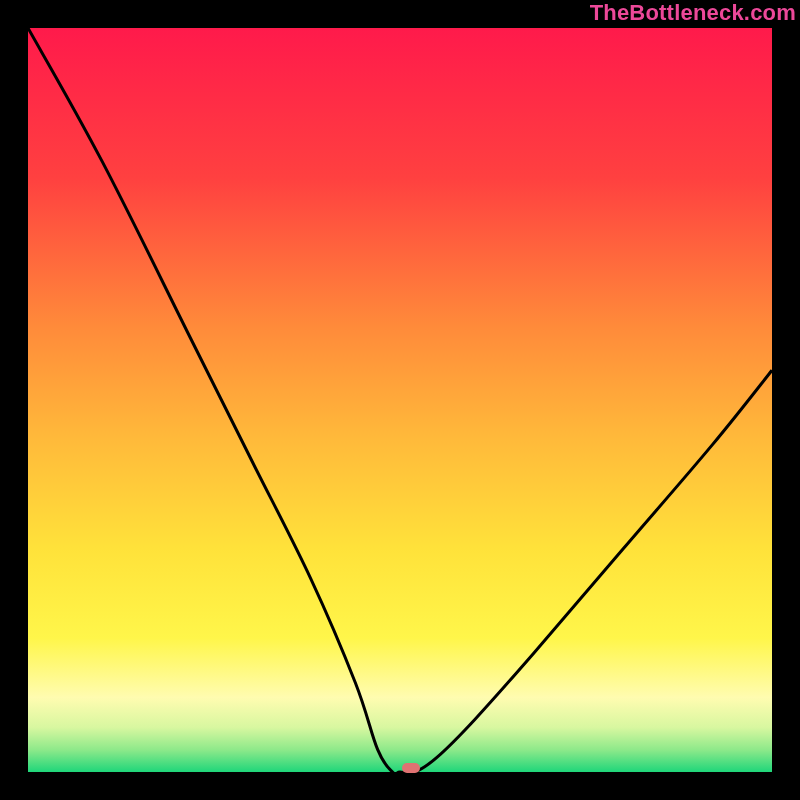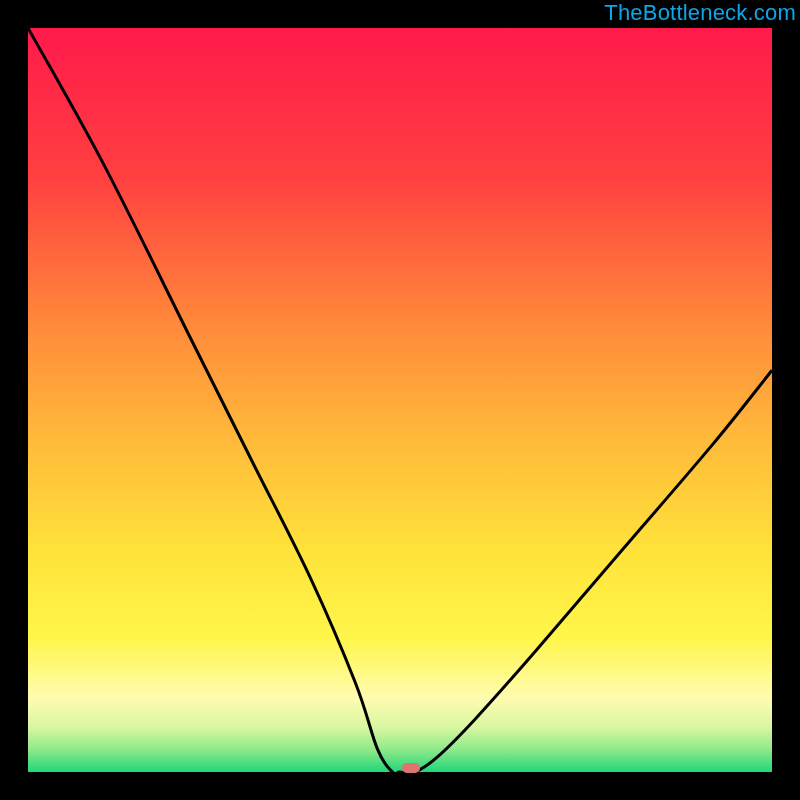--- a/index.html
+++ b/index.html
@@ -23,22 +23,22 @@
     top: 28px;
     width: 744px;
     height: 744px;
     
   }
   .watermark {
     position: absolute;
     top: 0;
     right: 4px;
     font-size: 22px;
-    font-weight: 400;
-    color: #0ea5e9;
+    font-weight: 700;
+    color: #ec4899;
     letter-spacing: 0.2px;
     user-select: none;
   }
   svg.curve {
     position: absolute;
     left: 0;
     top: 0;
     width: 100%;
     height: 100%;
   }

